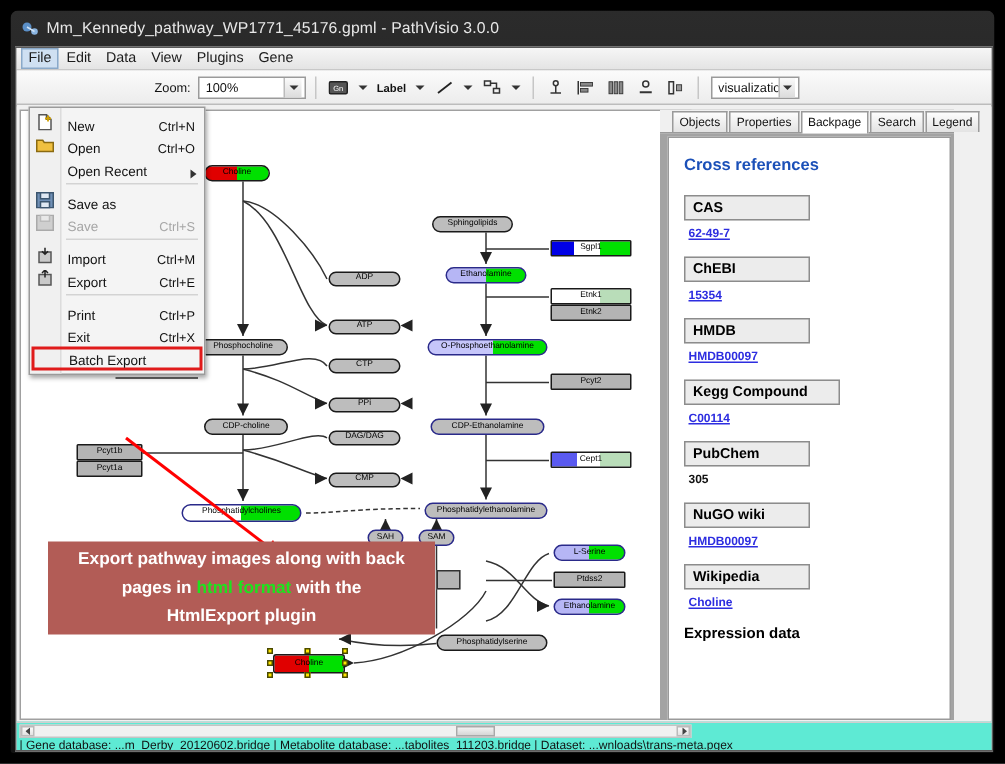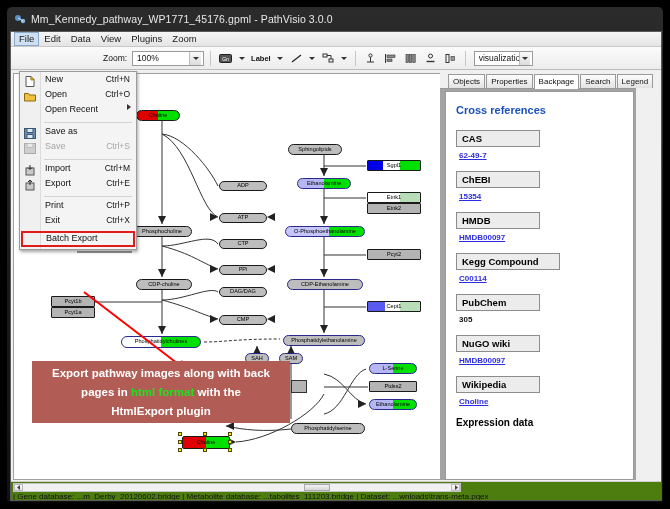--- a/index.html
+++ b/index.html
@@ -195,21 +195,21 @@
     text-decoration: underline;
     margin: 0 0 11px 3px;
   }
   .bp-val.plain { color:#111; text-decoration:none; }
   .bp-foot { font-weight: bold; font-size: 10px; color:#000; margin-top: 2px;}
 
   
   #statusbar {
     position: absolute; left: 0; bottom: 0;
     width: 652px; height: 19px;
-    background: #4d7c0f;
+    background: #5eead4;
     border-top: 1px solid #cfcfcf;
   }
   #hscroll {
     position:absolute;left:2px;top:1px;width:448px;height:9px;
     background:#f1f1f1;border:1px solid #c4c4c4;
     display:flex;align-items:center;
   }
   #hscroll .sb-end{width:9px;height:7px;display:flex;align-items:center;justify-content:center;background:linear-gradient(#fbfbfb,#e2e2e2);border:1px solid #bbb;}
   #hscroll .sb-thumb{position:absolute;left:290px;width:26px;height:7px;background:linear-gradient(#f3f3f3,#d6d6d6);border:1px solid #a9a9a9;}
   #statustext {
@@ -228,21 +228,21 @@
     z-index: 40;
     padding: 2px 0;
     font-size: 9px;
   }
   #filemenu .gutter {
     position:absolute;left:0;top:0;width:21px;height:100%;
     background:#f0f0f0;border-right:1px solid #dcdcdc;
   }
   .mrow {
     position: relative;
-    display: flex; align-items: flex-start;
+    display: flex; align-items: flex-end;
     height: 15px;
     padding-left: 25px;
     color: #111;
     z-index: 2;
     gap: 11px;
   }
   .mrow .mlabel { flex: 1 1 auto; }
   .mrow .maccel { color: #111; padding-right: 6px; font-size: 8.5px;}
   .mrow.disabled .mlabel, .mrow.disabled .maccel { color: #a6a6a6; }
   .mrow .micon {
@@ -329,21 +329,21 @@
     </div>
 
     <div id="app">
 
       <div id="menubar">
         <div class="menu-item active">File</div>
         <div class="menu-item">Edit</div>
         <div class="menu-item">Data</div>
         <div class="menu-item">View</div>
         <div class="menu-item">Plugins</div>
-        <div class="menu-item">Zoom</div>
+        <div class="menu-item">Gene</div>
       </div>
 
       <div id="toolbar">
         <span class="tb-label">Zoom:</span>
         <div class="combo" style="width:72px;">
           <span class="txt">100%</span>
           <span class="arrow">
               <i class="caret-d"></i>
             </span>
         </div>

